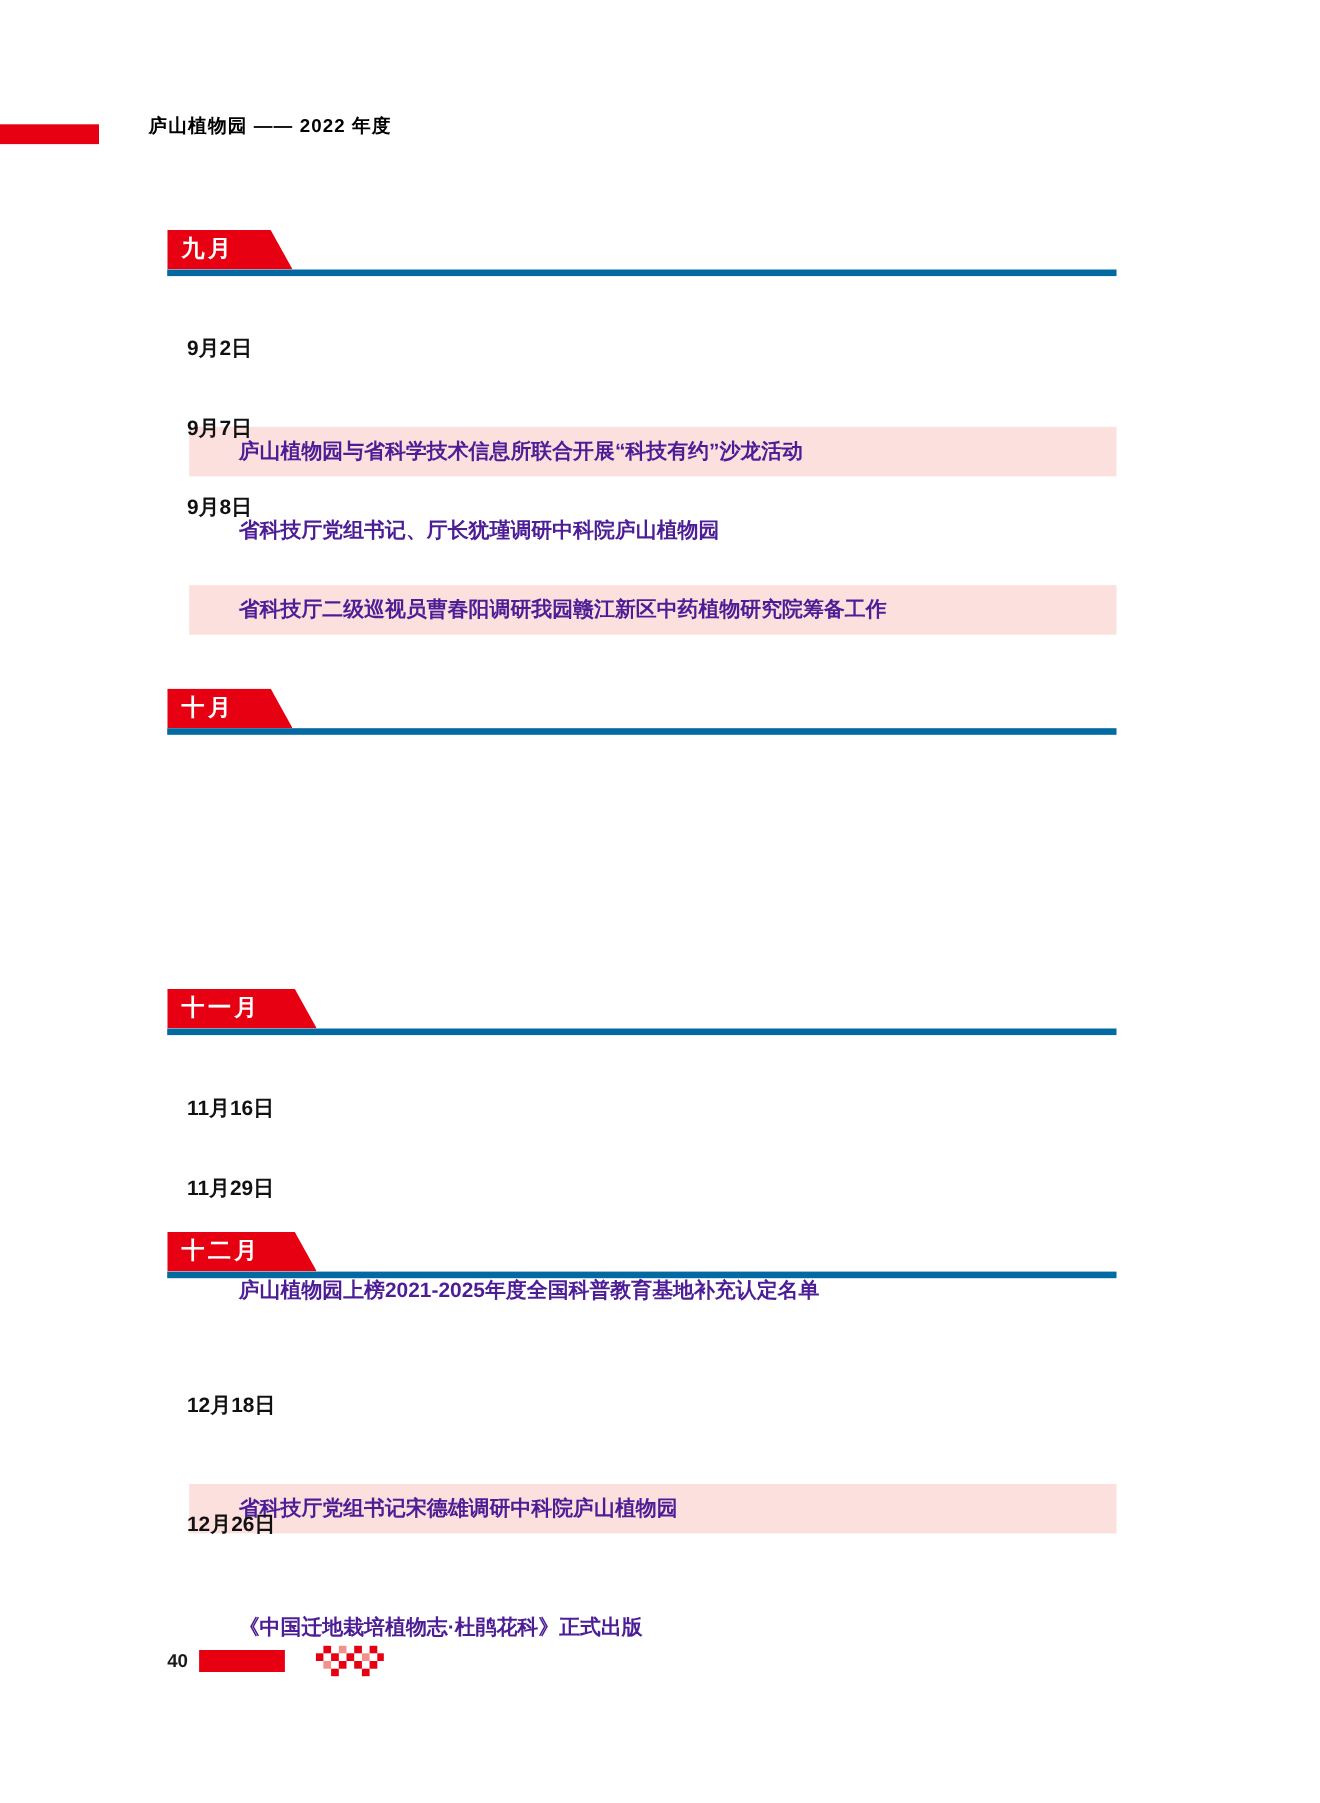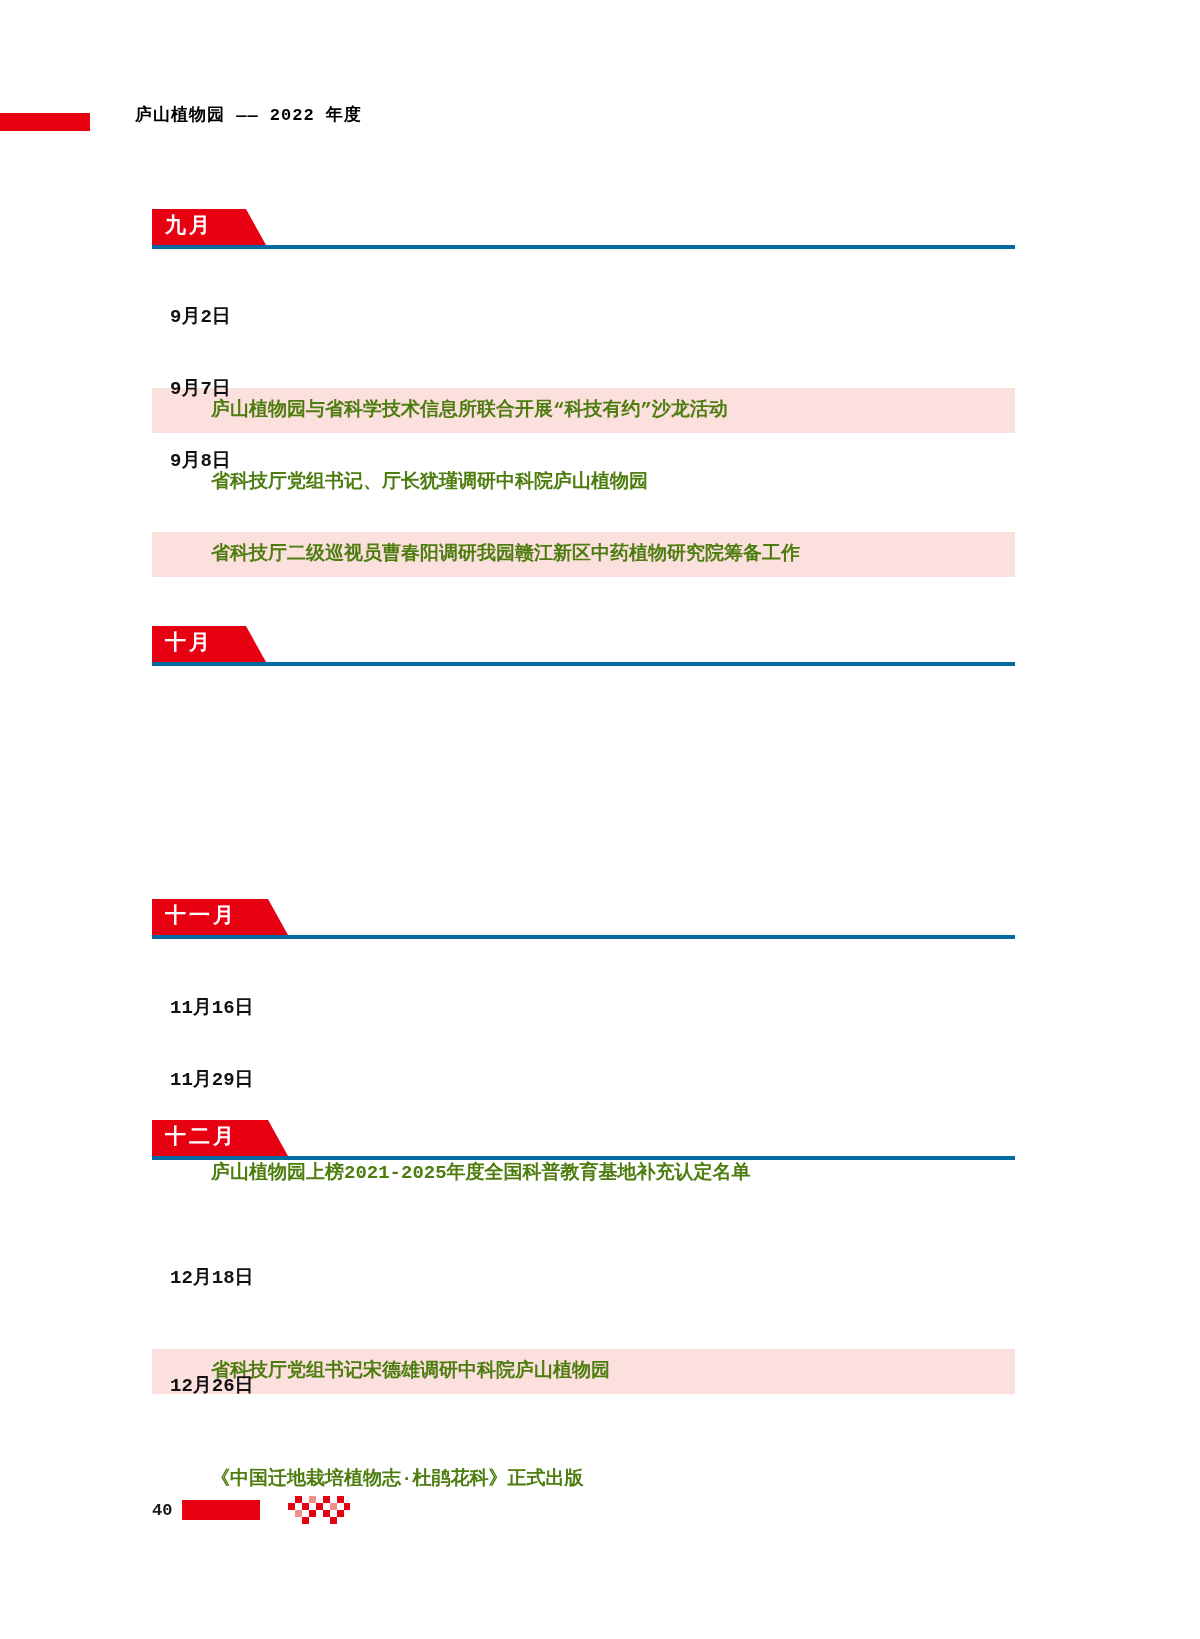--- a/index.html
+++ b/index.html
@@ -1,39 +1,39 @@
 <!DOCTYPE html>
 <html><head>
 <meta charset="utf-8">
 <style>
   html,body{margin:0;padding:0;background:#ffffff;}
   .page{
     position:relative;
     width:1200px;height:1639px;
     background:#ffffff;
-    font-family:Liberation Mono, monospace;
+    font-family:Liberation Sans, sans-serif;
     color:#1a1a1a;
     overflow:hidden;
     border-radius:12px;
   }
   
   .corner-tab{
     position:absolute;left:0;top:113px;
     width:90px;height:18px;
     background:#e60012;
   }
   .header-title{
     position:absolute;left:135px;top:103px;
     font-size:17px;font-weight:700;letter-spacing:1px;
     color:#000000;
   }
   
   .month-banner{
     position:absolute;left:152px;width:863px;height:36px;
-    border-bottom:4px solid #0369a1;
+    border-bottom:6px solid #0369a1;
   }
   .flag{
     height:36px;background:#e60012;
     clip-path:polygon(0 0, calc(100% - 20px) 0, 100% 100%, 0 100%);
     display:flex;align-items:center;
   }
   .flag span{
     color:#ffffff;font-size:21px;font-weight:700;
     letter-spacing:3px;padding-left:13px;line-height:36px;
     white-space:nowrap;
@@ -46,23 +46,23 @@
     display:flex;align-items:stretch;flex-direction:column;
   }
   .entry-date{
     width:93px;flex:0 0 93px;
     padding-left:18px;box-sizing:border-box;
     font-size:19px;font-weight:700;line-height:45px;
     color:#111111;white-space:nowrap;
   }
   .entry-text{
     flex:1;
-    padding-left:59px;box-sizing:border-box;
+    padding-left:45px;box-sizing:border-box;
     font-size:19px;font-weight:600;line-height:45px;
-    color:#4d7c0f;white-space:nowrap;
+    color:#4c1d95;white-space:nowrap;margin-left:20px;
   }
   .pink{background:#fce0de;}
   
   .footer{
     position:absolute;left:152px;top:1497px;height:26px;
     display:flex;align-items:center;
   }
   .page-number{
     font-size:17px;font-weight:700;color:#1a1a1a;
     margin-right:10px;

